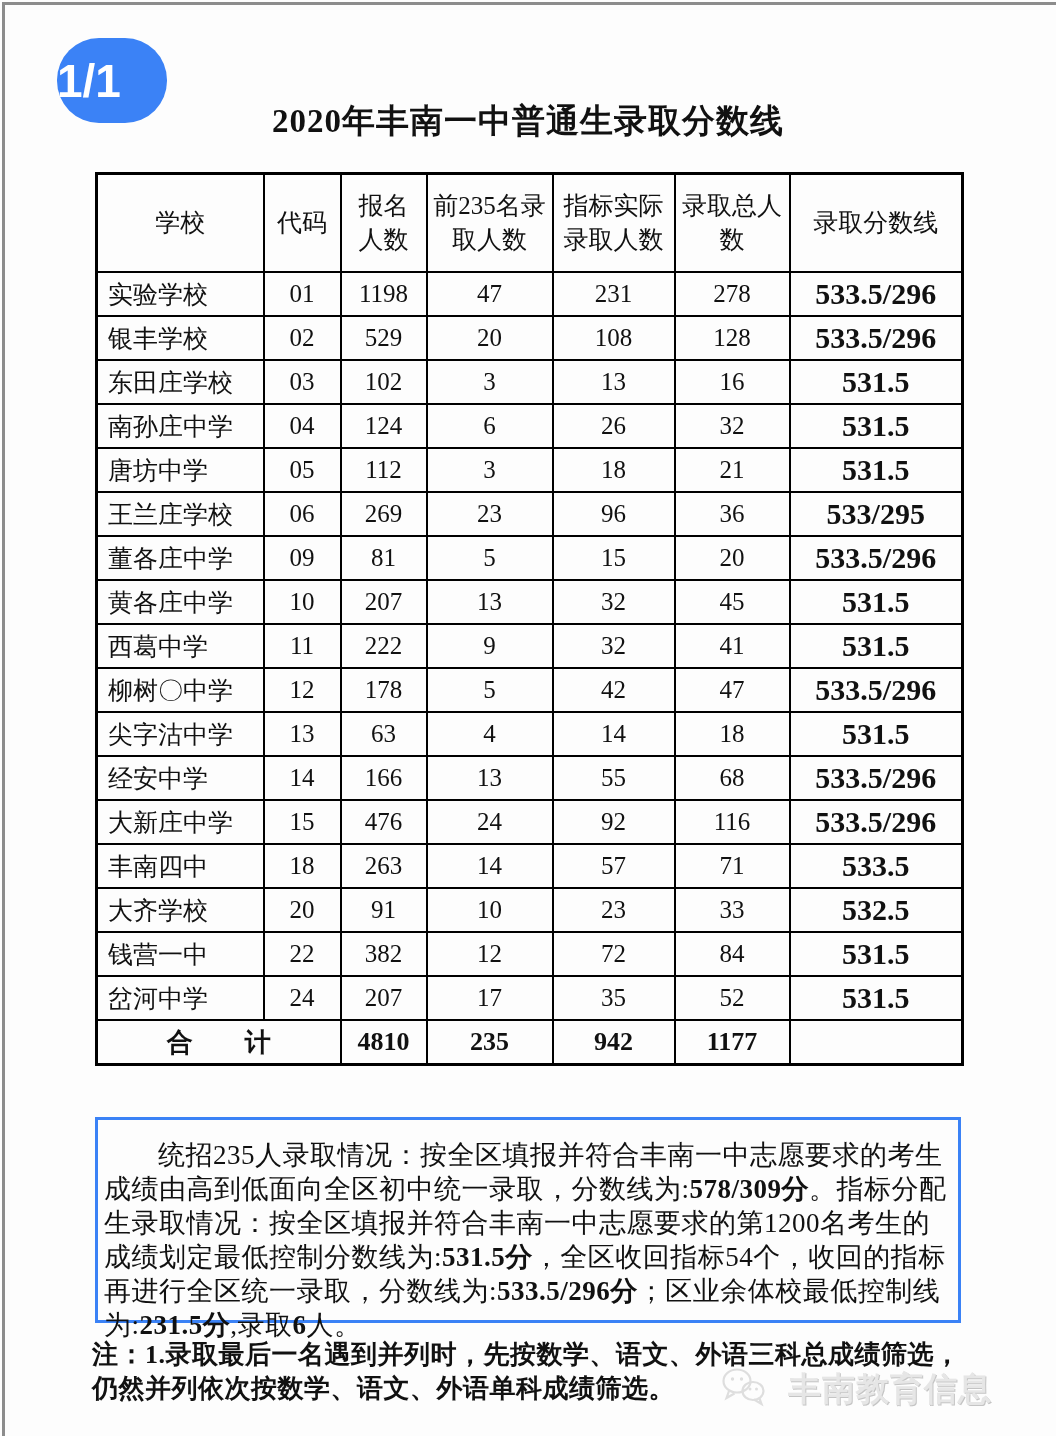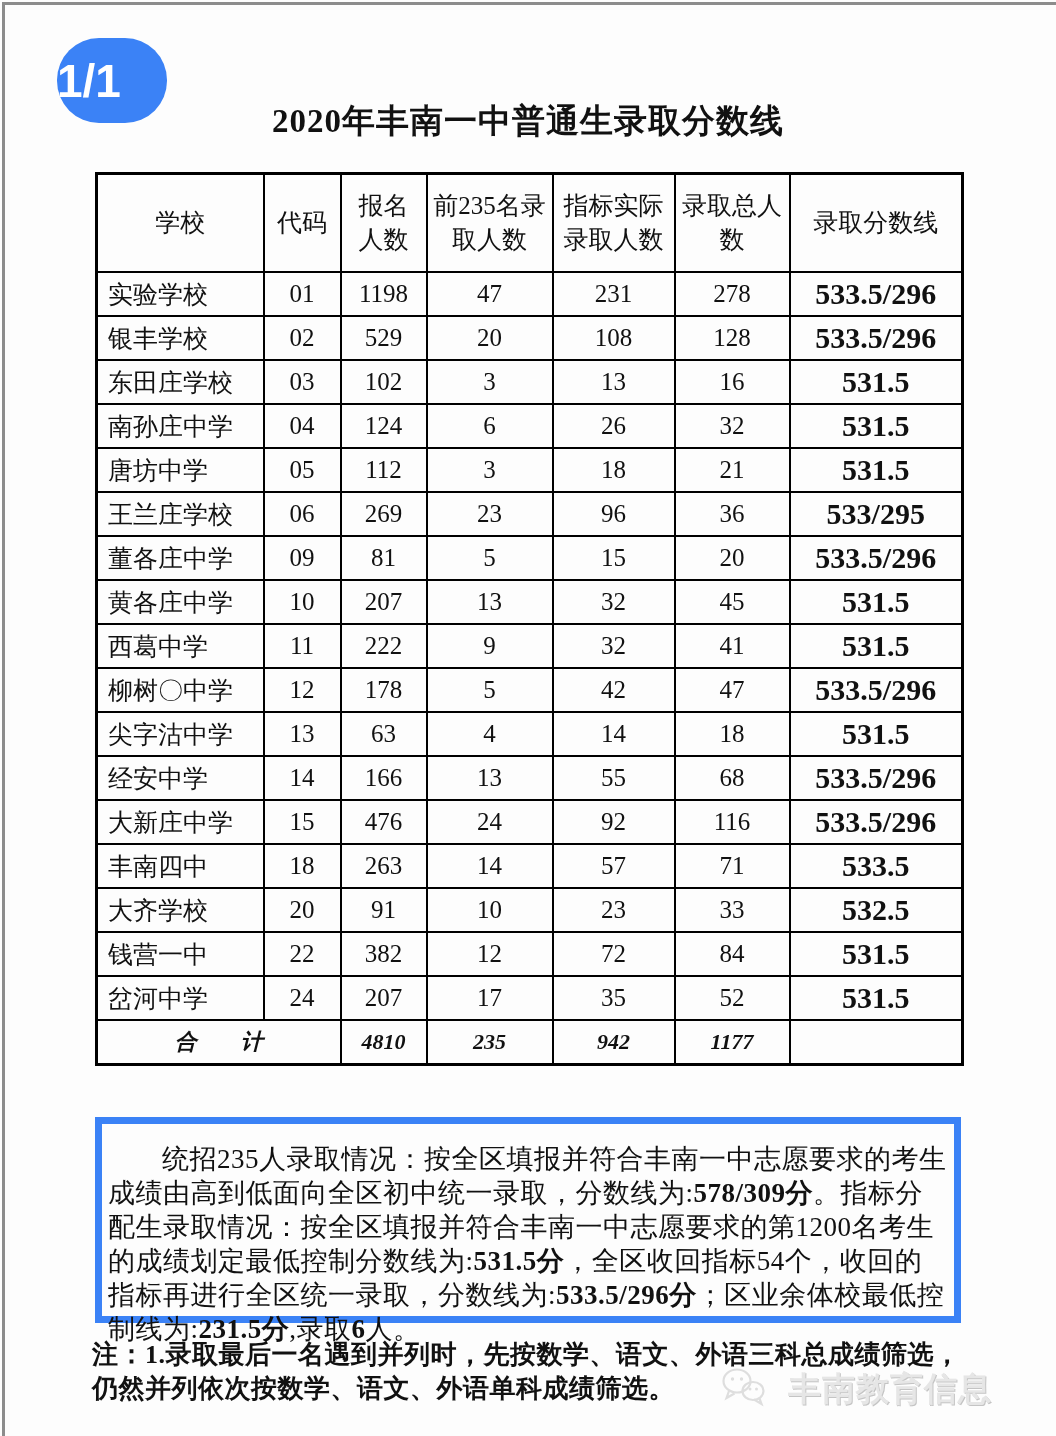--- a/index.html
+++ b/index.html
@@ -41,26 +41,26 @@
     border: 2px solid #000; padding: 0; overflow: hidden;
   }
   .score-table th {
     height: 96px; font-weight: normal; text-align: center;
     white-space: pre-line; line-height: 1.35;
   }
   .score-table td { height: 42px; }
   td.school { text-align: left; padding-left: 10px; }
   td.num { text-align: center; }
   td.score { text-align: center; font-weight: bold; font-size: 30px; }
-  tr.total-row td { font-weight: bold; font-size: 22px; font-style: italic; }
+  tr.total-row td { font-weight: bold; font-size: 26px; }
   td.total-label { text-align: center; white-space: pre; font-weight: bold; }
 
   .summary-box {
     position: absolute; left: 95px; top: 1117px; width: 866px; height: 206px;
-    border: 7px solid #3b82f6; box-sizing: border-box;
+    border: 3px solid #3b82f6; box-sizing: border-box;
     padding: 18px 6px 0 6px;
   }
   .summary-box p {
     margin: 0; font-size: 27px; line-height: 34px;
     text-indent: 2em; letter-spacing: 0.5px;
   }
   .summary-box .b { font-weight: bold; }
 
   .footnote {
     position: absolute; left: 92px; top: 1338px; width: 884px;

